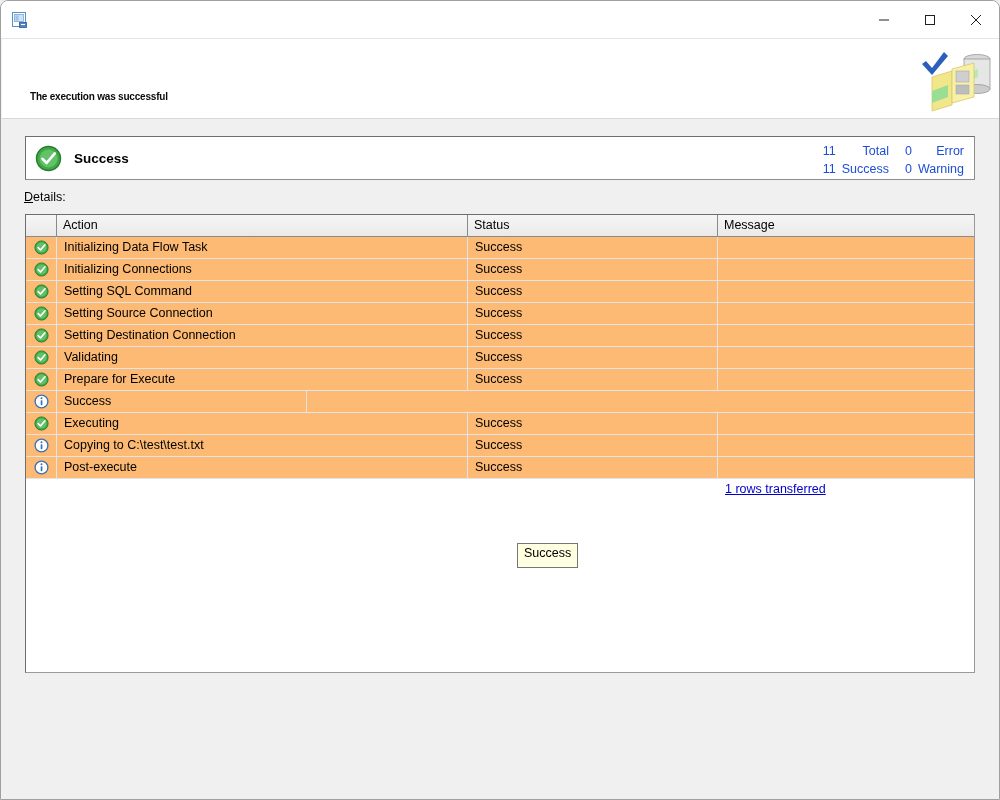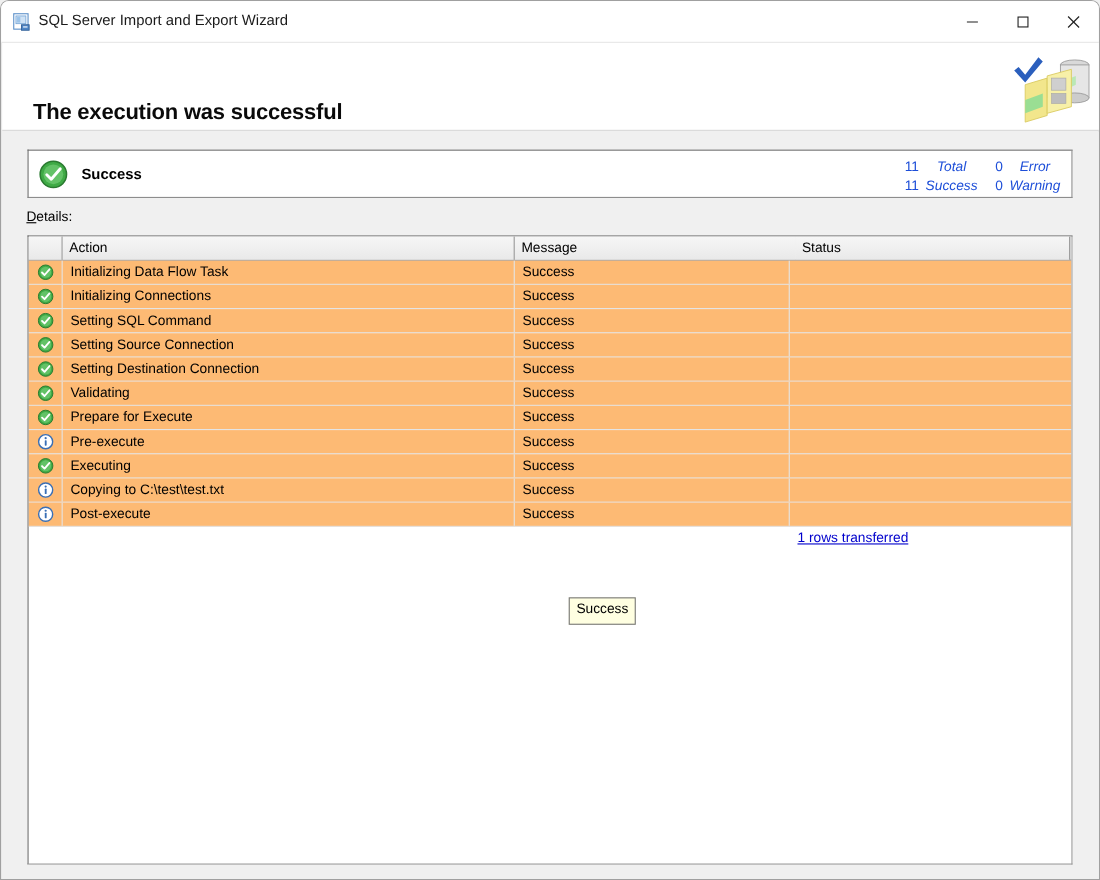--- a/index.html
+++ b/index.html
@@ -63,21 +63,21 @@
     position: absolute;
     left: 1px; top: 38px;
     width: 998px; height: 80px;
     background: #ffffff;
     box-sizing: border-box;
     border-bottom: 1px solid #d8d8d8;
   }
   .header-title {
     position: absolute;
     left: 28px; top: 52px;
-    font-size: 20px;
+    font-size: 10px;
     font-weight: bold;
     color: #0a0a0a;
     letter-spacing: -0.2px;
   }
   .header-icon {
     position: absolute;
     right: 4px; top: 8px;
     width: 78px; height: 68px;
   }
 
@@ -119,36 +119,36 @@
     color: #000;
   }
   .counts table { border-collapse: collapse; }
   .counts td {
     padding: 1px 0;
     font-size: 12.5px;
     line-height: 16px;
     color: #1d4ed8;
   }
   .counts td.num { text-align: right; padding-right: 6px; }
-  .counts td.lbl { text-align: center; padding-right: 16px; font-style: italic; }
+  .counts td.lbl { text-align: right; padding-right: 16px; }
   .counts td.lbl:last-child { padding-right: 2px; }
 
   .details-label {
     position: absolute;
     left: 22px; top: 70px;
     font-size: 12.5px;
     color: #000;
   }
   .details-label u { text-decoration: underline; }
 
   
   .grid-wrap {
     position: absolute;
     left: 23px; top: 94px;
-    width: 950px; height: 572px;
+    width: 950px; height: 459px;
     background: #ffffff;
     border: 1px solid #9a9a9a;
     border-top-color: #6e6e6e;
     border-left-color: #6e6e6e;
     box-sizing: border-box;
     overflow: hidden;
   }
   .grid-head {
     position: absolute;
     left: 0; top: 0;
@@ -241,21 +241,20 @@
   <div class="titlebar">
     <span class="title-icon">
       <svg width="18" height="18" viewBox="0 0 18 18">
         <rect x="1.5" y="1.5" width="13" height="14" fill="#ffffff" stroke="#5b8fc9" stroke-width="1"></rect>
         <rect x="3.5" y="3.5" width="9" height="7" fill="#cfe2f5" stroke="#7aa9d8" stroke-width="0.8"></rect>
         <rect x="4.5" y="4.5" width="3" height="5" fill="#9cc3e8"></rect>
         <rect x="8.5" y="11.5" width="7" height="5" fill="#4f86c6" stroke="#2f5d95" stroke-width="0.8"></rect>
         <rect x="10" y="13" width="4" height="1" fill="#ffffff"></rect>
       </svg>
     </span>
-    <span class="title-text">SQL Server Import and Export Wizard</span>
     <div class="winbtns">
       <div class="winbtn">
         <svg width="12" height="12" viewBox="0 0 12 12">
             <line x1="1" y1="6" x2="11" y2="6" stroke="#202020" stroke-width="1"></line>
           </svg>
       </div>
       <div class="winbtn">
         <svg width="12" height="12" viewBox="0 0 12 12">
             <rect x="1.5" y="1.5" width="9" height="9" fill="none" stroke="#202020" stroke-width="1"></rect>
           </svg>
@@ -323,22 +322,22 @@
           </table>
       </div>
     </div>
 
     <div class="details-label"><u>D</u><span>etails:</span></div>
 
     <div class="grid-wrap">
       <div class="grid-head">
         <div class="hc hc-icon"></div>
         <div class="hc hc-action">Action</div>
+        <div class="hc hc-status">Status</div>
         <div class="hc hc-message">Message</div>
-        <div class="hc hc-status">Status</div>
       </div>
       <div class="grid-rows" id="grid-rows">
           <div class="row">
             <div class="cell c-icon">
               <svg class="ico" viewBox="0 0 15 15">
                 <circle cx="7.5" cy="7.5" r="6.6" fill="#3faa45" stroke="#2a7a30" stroke-width="0.9"></circle>
                 <circle cx="7.5" cy="7.5" r="5" fill="#63c267"></circle>
                 <path d="M4.2 7.7 L6.5 10 L11 4.8" fill="none" stroke="#ffffff" stroke-width="1.7" stroke-linecap="round" stroke-linejoin="round"></path>
               </svg>
             </div>
@@ -419,21 +418,20 @@
             <div class="cell c-message"></div>
           </div>
           <div class="row">
             <div class="cell c-icon">
               <svg class="ico" viewBox="0 0 15 15">
                 <circle cx="7.5" cy="7.5" r="6.4" fill="#ffffff" stroke="#3a6fb5" stroke-width="1.3"></circle>
                 <circle cx="7.5" cy="4.3" r="1" fill="#3a6fb5"></circle>
                 <rect x="6.7" y="6.2" width="1.7" height="5" rx="0.6" fill="#3a6fb5"></rect>
               </svg>
             </div>
-            <div class="cell c-action">Pre-execute</div>
             <div class="cell c-status">Success</div>
             <div class="cell c-message"></div>
           </div>
           <div class="row">
             <div class="cell c-icon">
               <svg class="ico" viewBox="0 0 15 15">
                 <circle cx="7.5" cy="7.5" r="6.6" fill="#3faa45" stroke="#2a7a30" stroke-width="0.9"></circle>
                 <circle cx="7.5" cy="7.5" r="5" fill="#63c267"></circle>
                 <path d="M4.2 7.7 L6.5 10 L11 4.8" fill="none" stroke="#ffffff" stroke-width="1.7" stroke-linecap="round" stroke-linejoin="round"></path>
               </svg>

